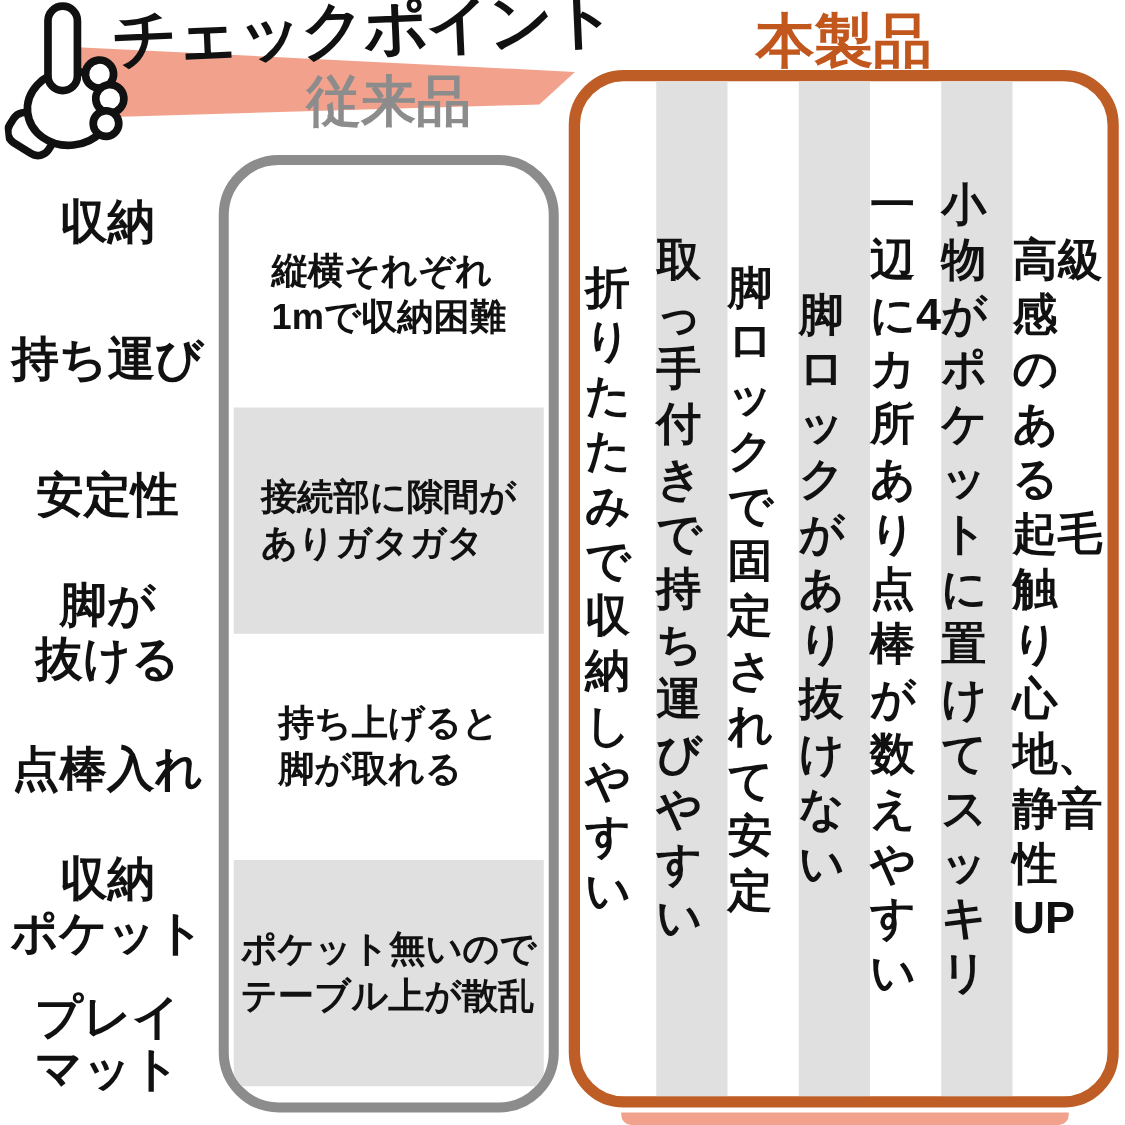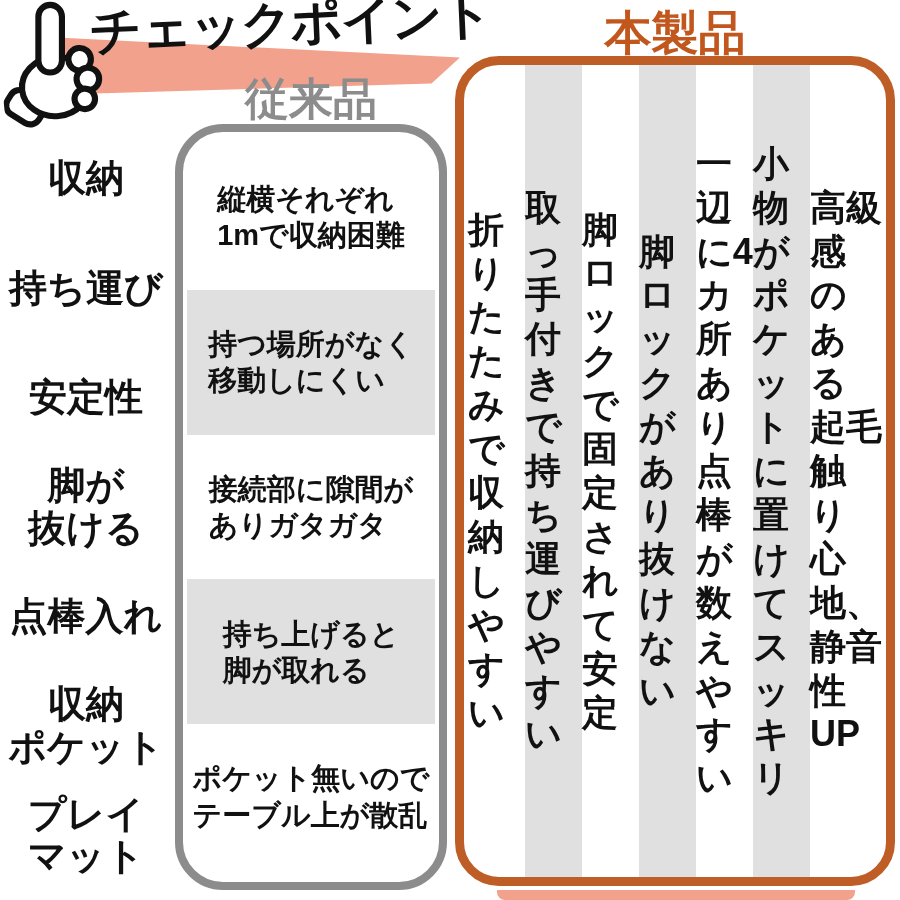--- a/index.html
+++ b/index.html
@@ -21,21 +21,21 @@
     position:absolute;left:0px;top:0px;width:118px;height:128px;z-index:3;
     transform:rotate(-6deg);
   }
   .title{
     position:absolute;left:90px;top:4px;width:380px;z-index:2;
     font-size:51px;letter-spacing:-2px;line-height:1.1;
     transform:rotate(-2.5deg);transform-origin:left center;
     white-space:nowrap;
   }
   .old-header{
-    position:absolute;left:175px;top:70px;width:272px;z-index:2;
+    position:absolute;left:175px;top:52px;width:272px;z-index:2;
     font-size:44px;color:var(--gray-label,#8C8C8C);text-align:center;
     white-space:nowrap;
   }
   .new-header{
     position:absolute;left:455px;top:2px;width:440px;z-index:2;
     font-size:47px;color:var(--accent-orange,#C2571E);text-align:center;
     white-space:nowrap;
   }
   
   .labels-col{
@@ -101,22 +101,20 @@
   <div class="cat">点棒入れ</div>
   <div class="cat">収納
 ポケット</div>
   <div class="cat">プレイ
 マット</div>
 </div>
 
 <div class="old-box">
   <div class="cell">縦横それぞれ
 1mで収納困難</div>
-  <div class="cell">持つ場所がなく
-移動しにくい</div>
   <div class="cell">接続部に隙間が
 ありガタガタ</div>
   <div class="cell">持ち上げると
 脚が取れる</div>
   <div class="cell">ポケット無いので
 テーブル上が散乱</div>
 </div>
 
 <div class="new-box">
   <div class="cell">折りたたみで

